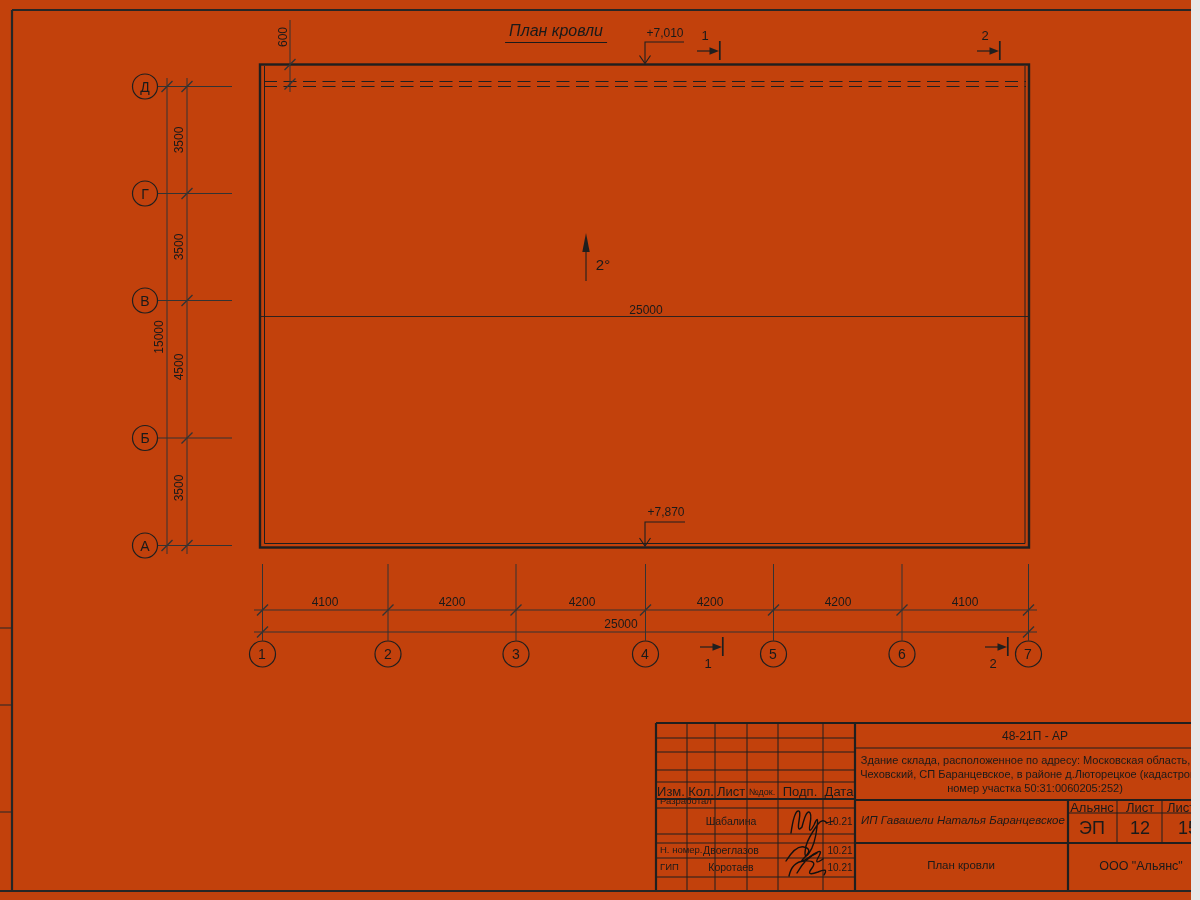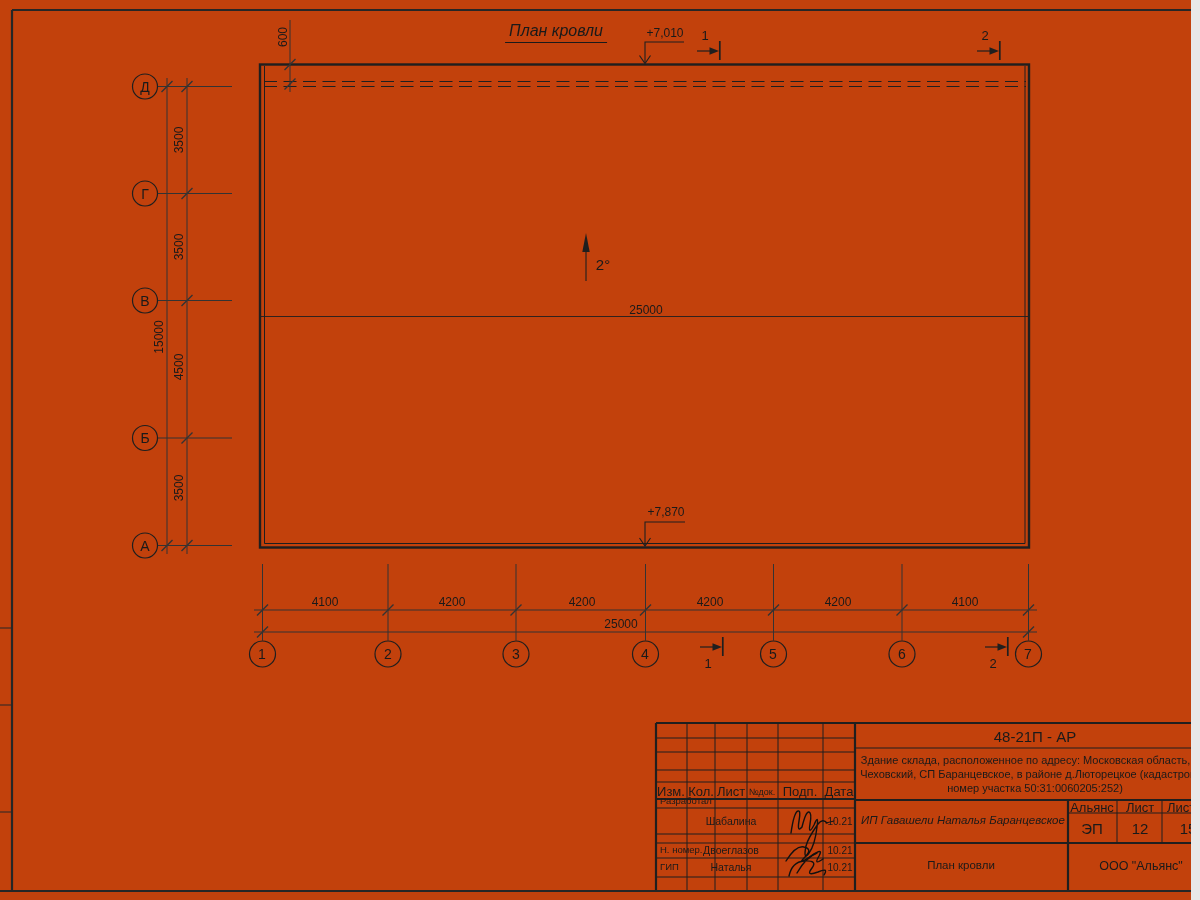--- a/index.html
+++ b/index.html
@@ -12,26 +12,26 @@
   .axis{font-size:14px}
   .sec{font-size:13px}
   .elev{font-size:12px}
   .main-title{font-size:16px;font-style:italic;border-bottom:1.4px solid #1a1a1a;padding:0 4px 3px 4px}
   .slope{font-size:15px}
   .tb-h{font-size:13px}
   .tb-hs{font-size:9px}
   .tb-role{font-size:9.5px;transform:translate(0,-50%)}
   .tb-name{font-size:10.5px}
   .tb-date{font-size:10px}
-  .tb-code{font-size:15px}
+  .tb-code{font-size:12px}
   .tb-desc{position:absolute;left:855px;top:749px;width:360px;height:50px;
            display:flex;flex-direction:column;justify-content:center;text-align:center;
            font-size:11px;line-height:14px}
   .tb-client{font-size:11.5px;font-style:italic}
-  .tb-stval{font-size:15px}
+  .tb-stval{font-size:18px}
   .tb-small{font-size:11.5px}
   .tb-comp{font-size:12.5px}
 </style>
 </head>
 <body>
 
 <div class="sheet">
 
   <svg width="1200" height="900" viewBox="0 0 1200 900">
 
@@ -187,21 +187,21 @@
 
   <div class="t tb-role" style="left:660px;top:801px">Разработал</div>
   <div class="t tb-name" style="left:731px;top:821px">Шабалина</div>
   <div class="t tb-date" style="left:840px;top:822px">10.21</div>
 
   <div class="t tb-role" style="left:660px;top:850px">Н. номер.</div>
   <div class="t tb-name" style="left:731px;top:850px">Двоеглазов</div>
   <div class="t tb-date" style="left:840px;top:851px">10.21</div>
 
   <div class="t tb-role" style="left:660px;top:867px">ГИП</div>
-  <div class="t tb-name" style="left:731px;top:867px">Наталья</div>
+  <div class="t tb-name" style="left:731px;top:867px">Коротаев</div>
   <div class="t tb-date" style="left:840px;top:868px">10.21</div>
 
   <div class="t tb-client" style="left:963px;top:821px">ИП Гавашели Наталья Баранцевское</div>
 
   <div class="t tb-h" style="left:1092px;top:807px">Альянс</div>
   <div class="t tb-h" style="left:1140px;top:807px">Лист</div>
   <div class="t tb-h" style="left:1188px;top:807px">Листов</div>
   <div class="t tb-stval" style="left:1092px;top:828px">ЭП</div>
   <div class="t tb-stval" style="left:1140px;top:828px">12</div>
   <div class="t tb-stval" style="left:1188px;top:828px">15</div>

